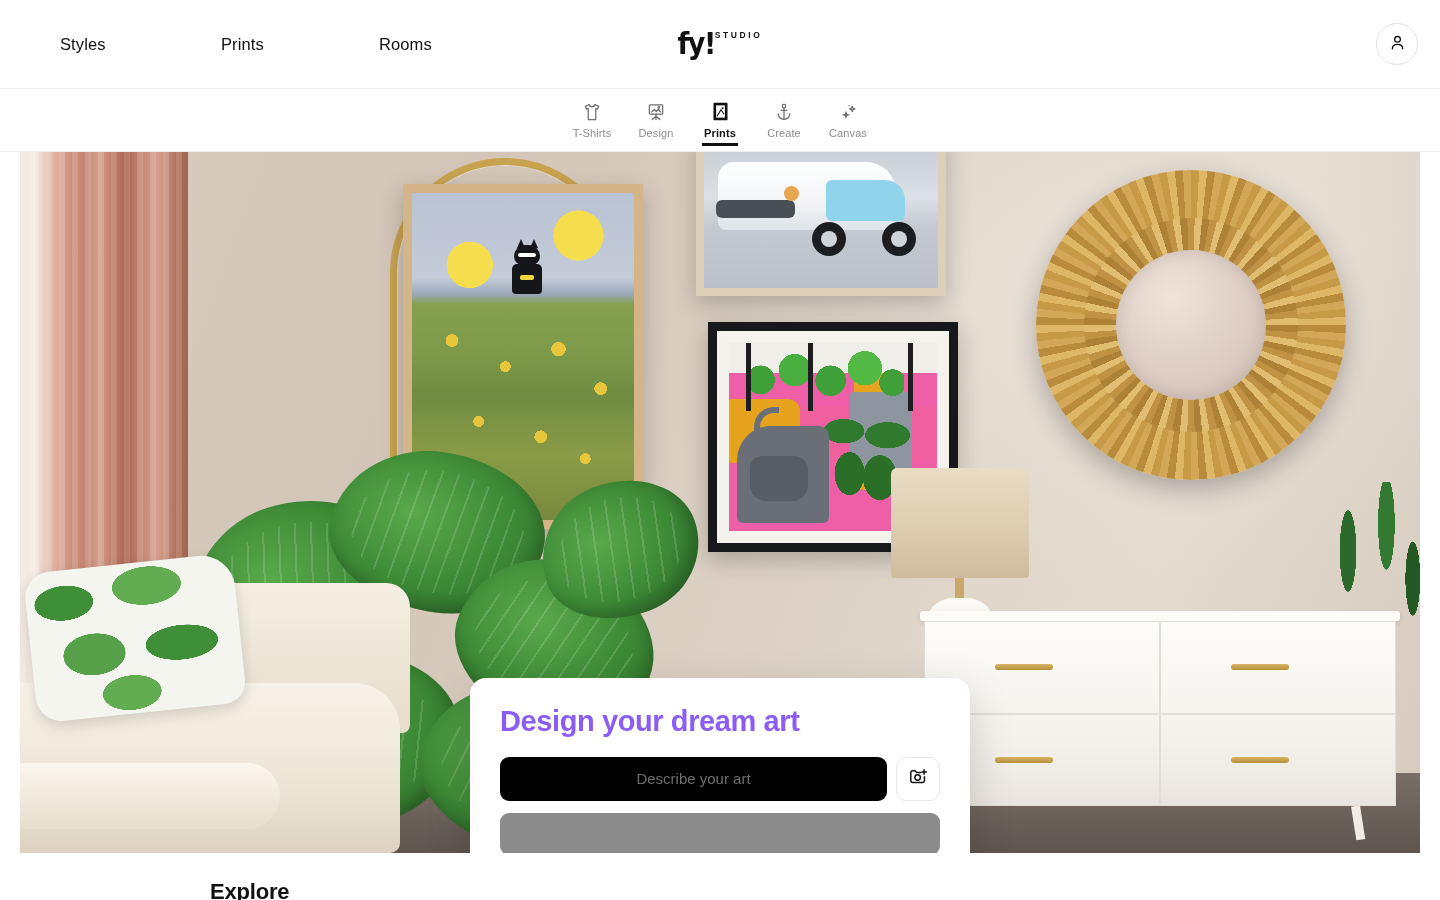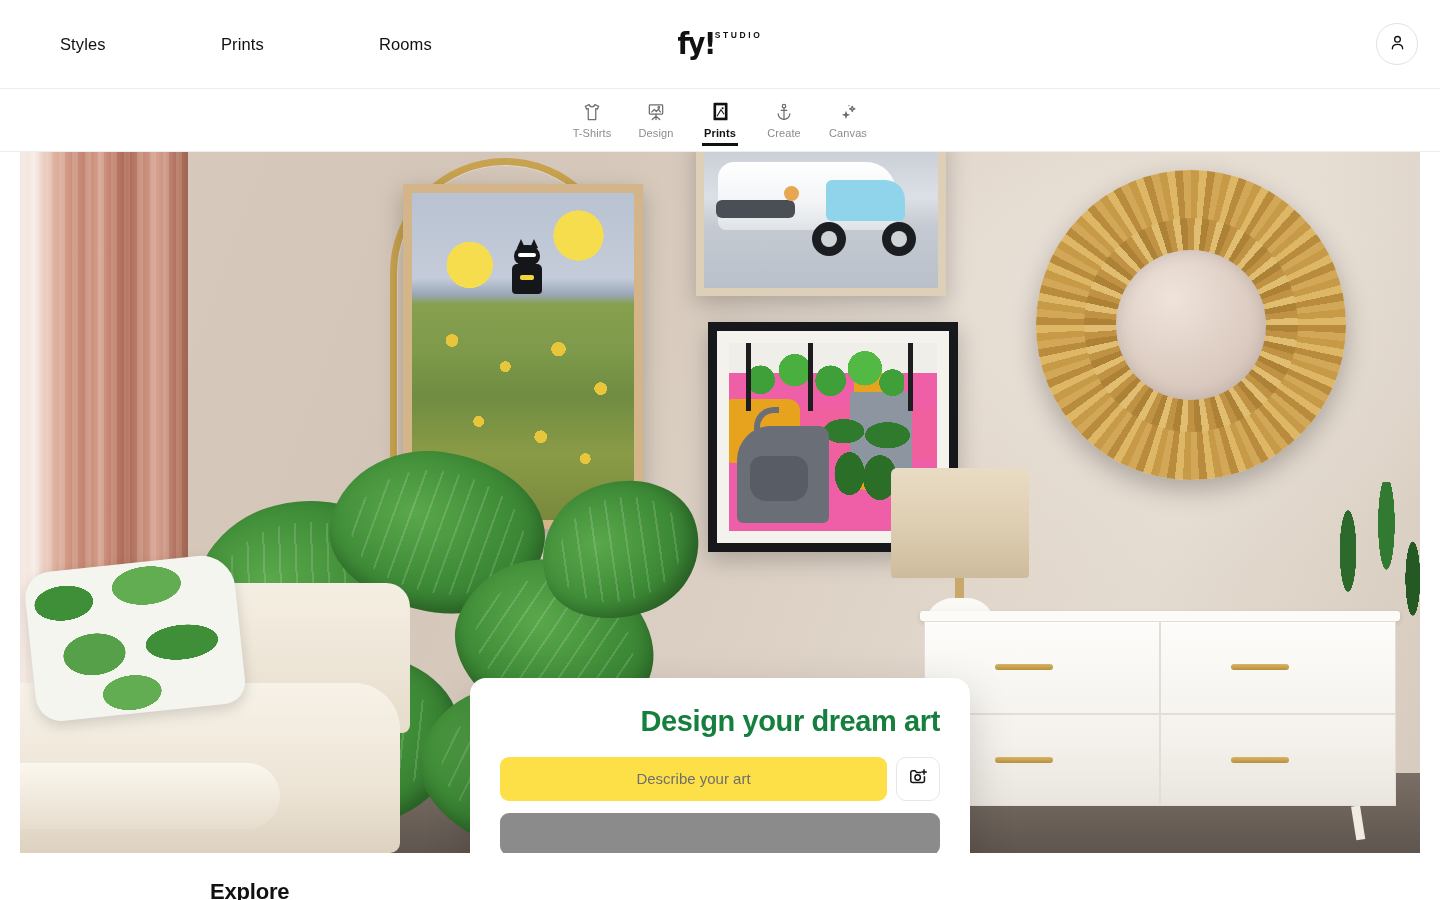--- a/index.html
+++ b/index.html
@@ -525,41 +525,41 @@
     width: 500px;
     background: #ffffff;
     border-radius: 16px;
     padding: 28px 30px 24px;
     box-shadow: 0 14px 44px rgba(0,0,0,.17);
     z-index: 20;
   }
   .dialog-title {
     font-size: 29px;
     font-weight: 700;
-    color: #15803d;
-    text-align: right;
+    color: #8b5cf6;
+    text-align: left;
     letter-spacing: -.4px;
     line-height: 1.1;
   }
   .dialog-sub {
     margin-top: 11px;
     font-size: 15px;
     color: #3b3b3b;
     text-align: center;
   }
   .prompt-row {
     margin-top: 19px;
     display: flex;
     gap: 9px;
     align-items: stretch;
   }
   .prompt-input {
     flex: 1;
     height: 44px;
-    background: #fde047;
+    background: #000000;
     border: none;
     border-radius: 9px;
     text-align: center;
     font-size: 15px;
     color: #6f6f6f;
     font-family: "Liberation Sans", sans-serif;
     outline: none;
   }
   .prompt-input::placeholder { color: #6f6f6f; opacity: 1; }
   .camera-btn {

